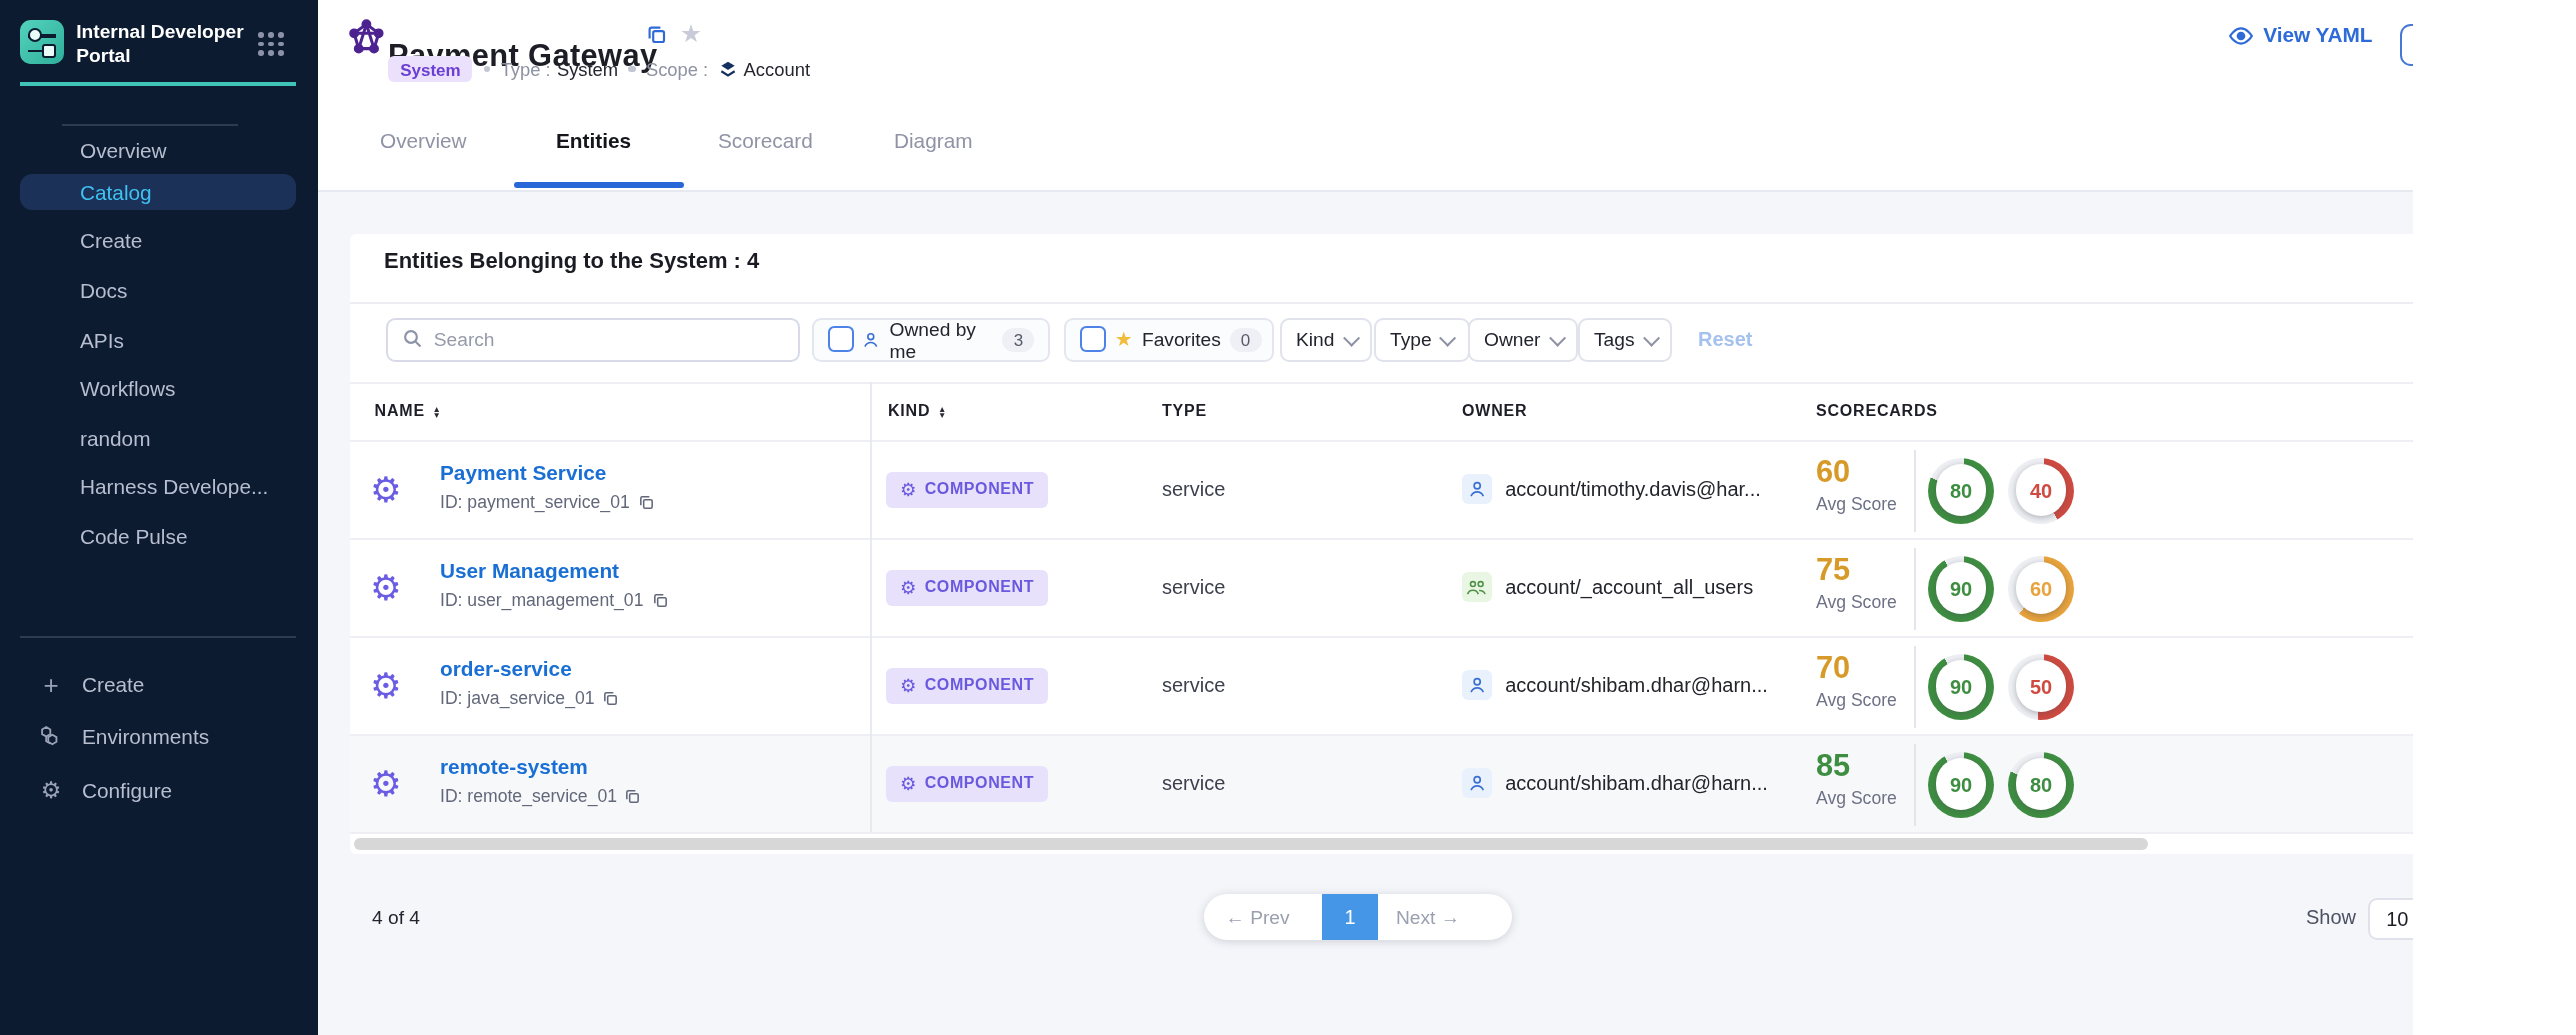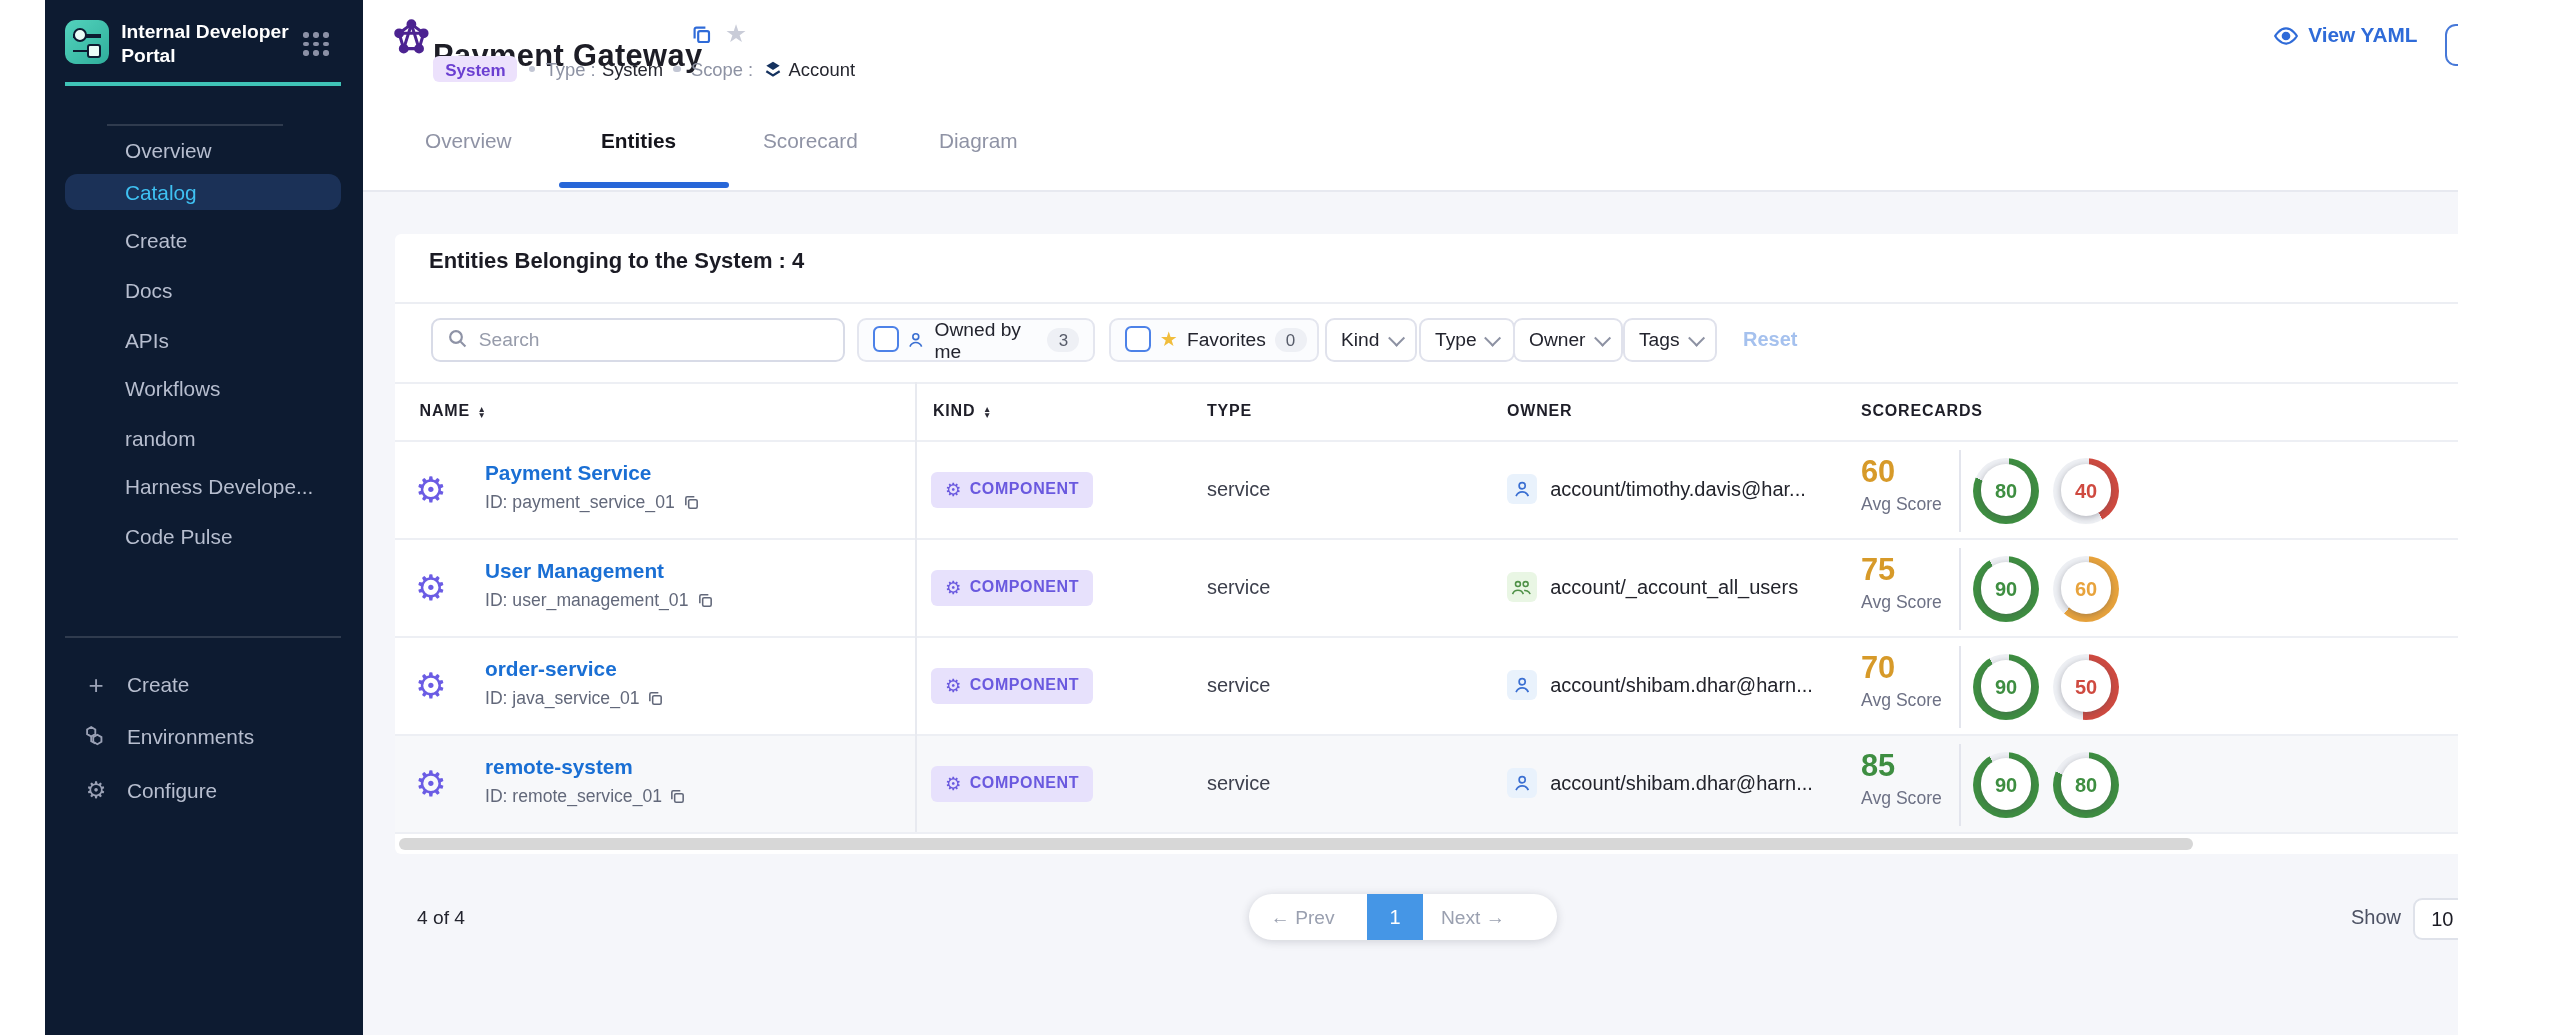--- a/index.html
+++ b/index.html
@@ -1,16 +1,16 @@
 <!DOCTYPE html>
 <html style="font-size:12.3px"><head>
 <meta charset="utf-8">
 <style>
   html,body{margin:0;padding:0;background:#fff;}
-  .viewport{width:2413px;height:1036px;overflow:hidden;position:relative;padding-left:45px;}
+  .viewport{width:2413px;height:1036px;overflow:hidden;position:relative;}
   .stage{width:1288px;height:518px;position:relative;transform:scale(2);transform-origin:0 0;
          font-family:"Liberation Sans",sans-serif;background:#f5f6fa;}
 
   
   .sidebar{position:absolute;left:0;top:0;width:159px;height:518px;background:#0d1b31;}
   .logo-row{position:absolute;left:10px;top:10px;display:flex;align-items:flex-start;}
   .logo-sq{width:22px;height:22px;border-radius:5.4px;background:linear-gradient(135deg,#53d3bd,#2fae9b);position:relative;flex:none;}
   .logo-sq .bar{position:absolute;left:3.8px;right:3.8px;height:1.5px;background:#0d1b31;}
   .logo-sq .bar.b1{top:7px;} .logo-sq .bar.b2{top:14.6px;}
   .logo-sq .knob{position:absolute;width:5.4px;height:5.4px;border:1.5px solid #0d1b31;background:#eafcf7;}

